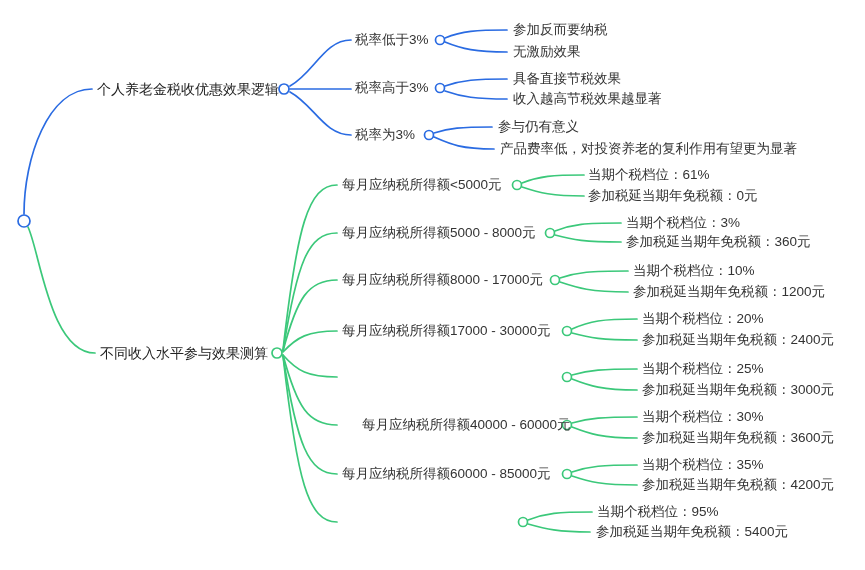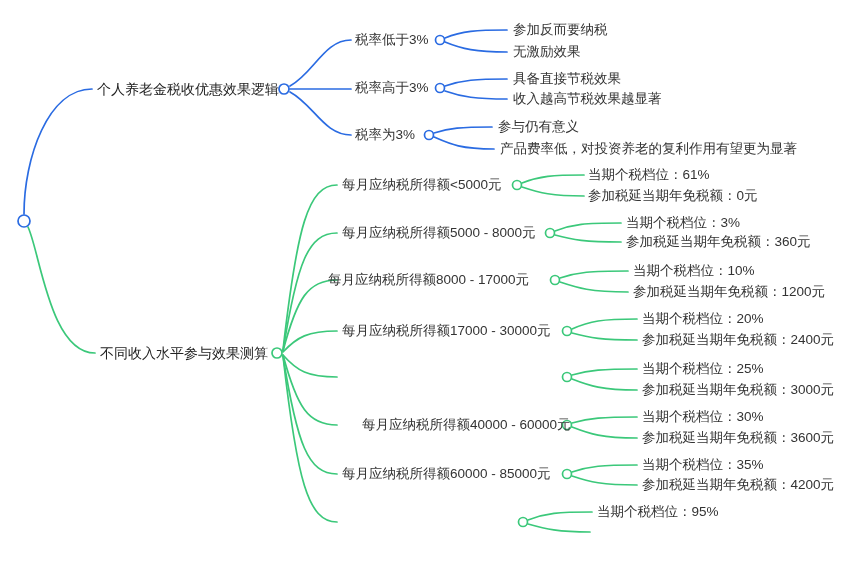--- a/index.html
+++ b/index.html
@@ -110,34 +110,35 @@
   <div class="node" style="left:500px;top:149px">产品费率低，对投资养老的复利作用有望更为显著</div>
 
   <div class="node" style="left:342px;top:185px">每月应纳税所得额&lt;5000元</div>
   <div class="node" style="left:588px;top:175px">当期个税档位：61%</div>
   <div class="node" style="left:588px;top:196px">参加税延当期年免税额：0元</div>
 
   <div class="node" style="left:342px;top:233px">每月应纳税所得额5000 - 8000元</div>
   <div class="node" style="left:626px;top:223px">当期个税档位：3%</div>
   <div class="node" style="left:626px;top:242px">参加税延当期年免税额：360元</div>
 
-  <div class="node" style="left:328px;top:280px">每月应纳税所得额8000 - 17000元</div>
+  <div class="node" style="left:342px;top:280px">每月应纳税所得额8000 - 17000元</div>
   <div class="node" style="left:633px;top:271px">当期个税档位：10%</div>
   <div class="node" style="left:633px;top:292px">参加税延当期年免税额：1200元</div>
 
   <div class="node" style="left:342px;top:331px">每月应纳税所得额17000 - 30000元</div>
   <div class="node" style="left:642px;top:319px">当期个税档位：20%</div>
   <div class="node" style="left:642px;top:340px">参加税延当期年免税额：2400元</div>
 
   <div class="node" style="left:642px;top:369px">当期个税档位：25%</div>
   <div class="node" style="left:642px;top:390px">参加税延当期年免税额：3000元</div>
 
   <div class="node" style="left:362px;top:425px">每月应纳税所得额40000 - 60000元</div>
   <div class="node" style="left:642px;top:417px">当期个税档位：30%</div>
   <div class="node" style="left:642px;top:438px">参加税延当期年免税额：3600元</div>
 
   <div class="node" style="left:342px;top:474px">每月应纳税所得额60000 - 85000元</div>
   <div class="node" style="left:642px;top:465px">当期个税档位：35%</div>
   <div class="node" style="left:642px;top:485px">参加税延当期年免税额：4200元</div>
 
   <div class="node" style="left:597px;top:512px">当期个税档位：95%</div>
+  <div class="node" style="left:596px;top:532px">参加税延当期年免税额：5400元</div>
 
 </div>
 
 </body></html>

